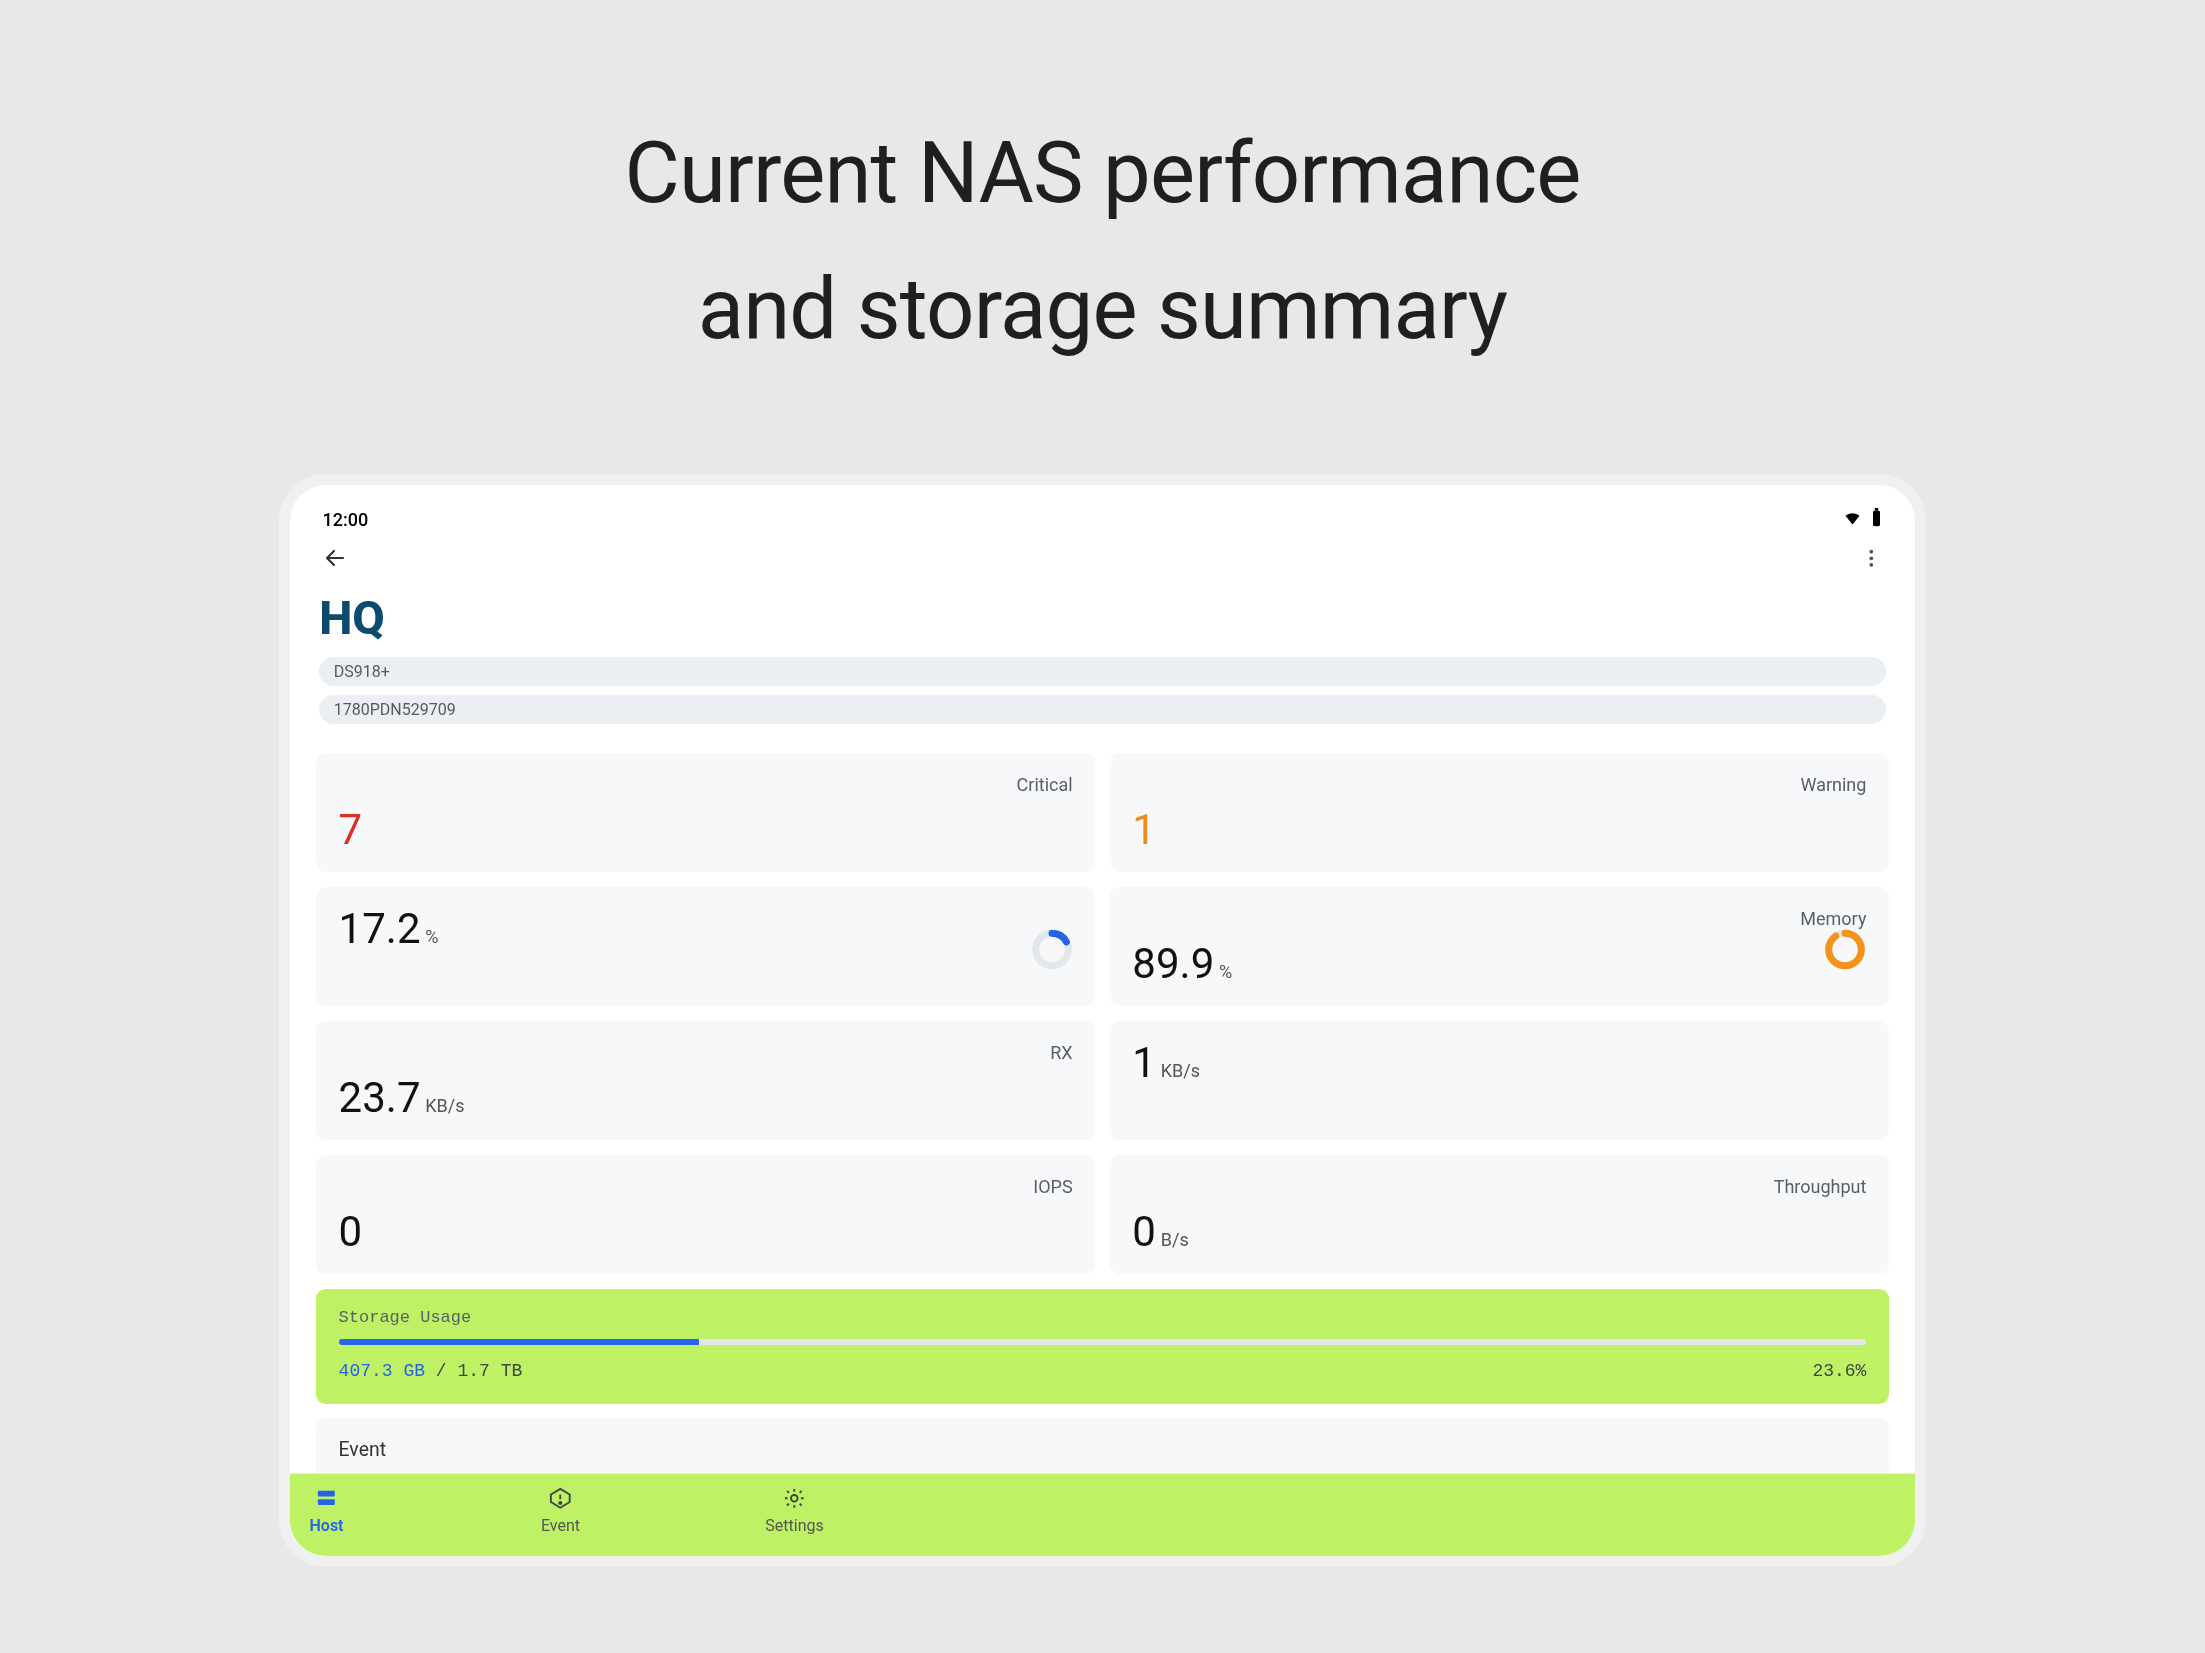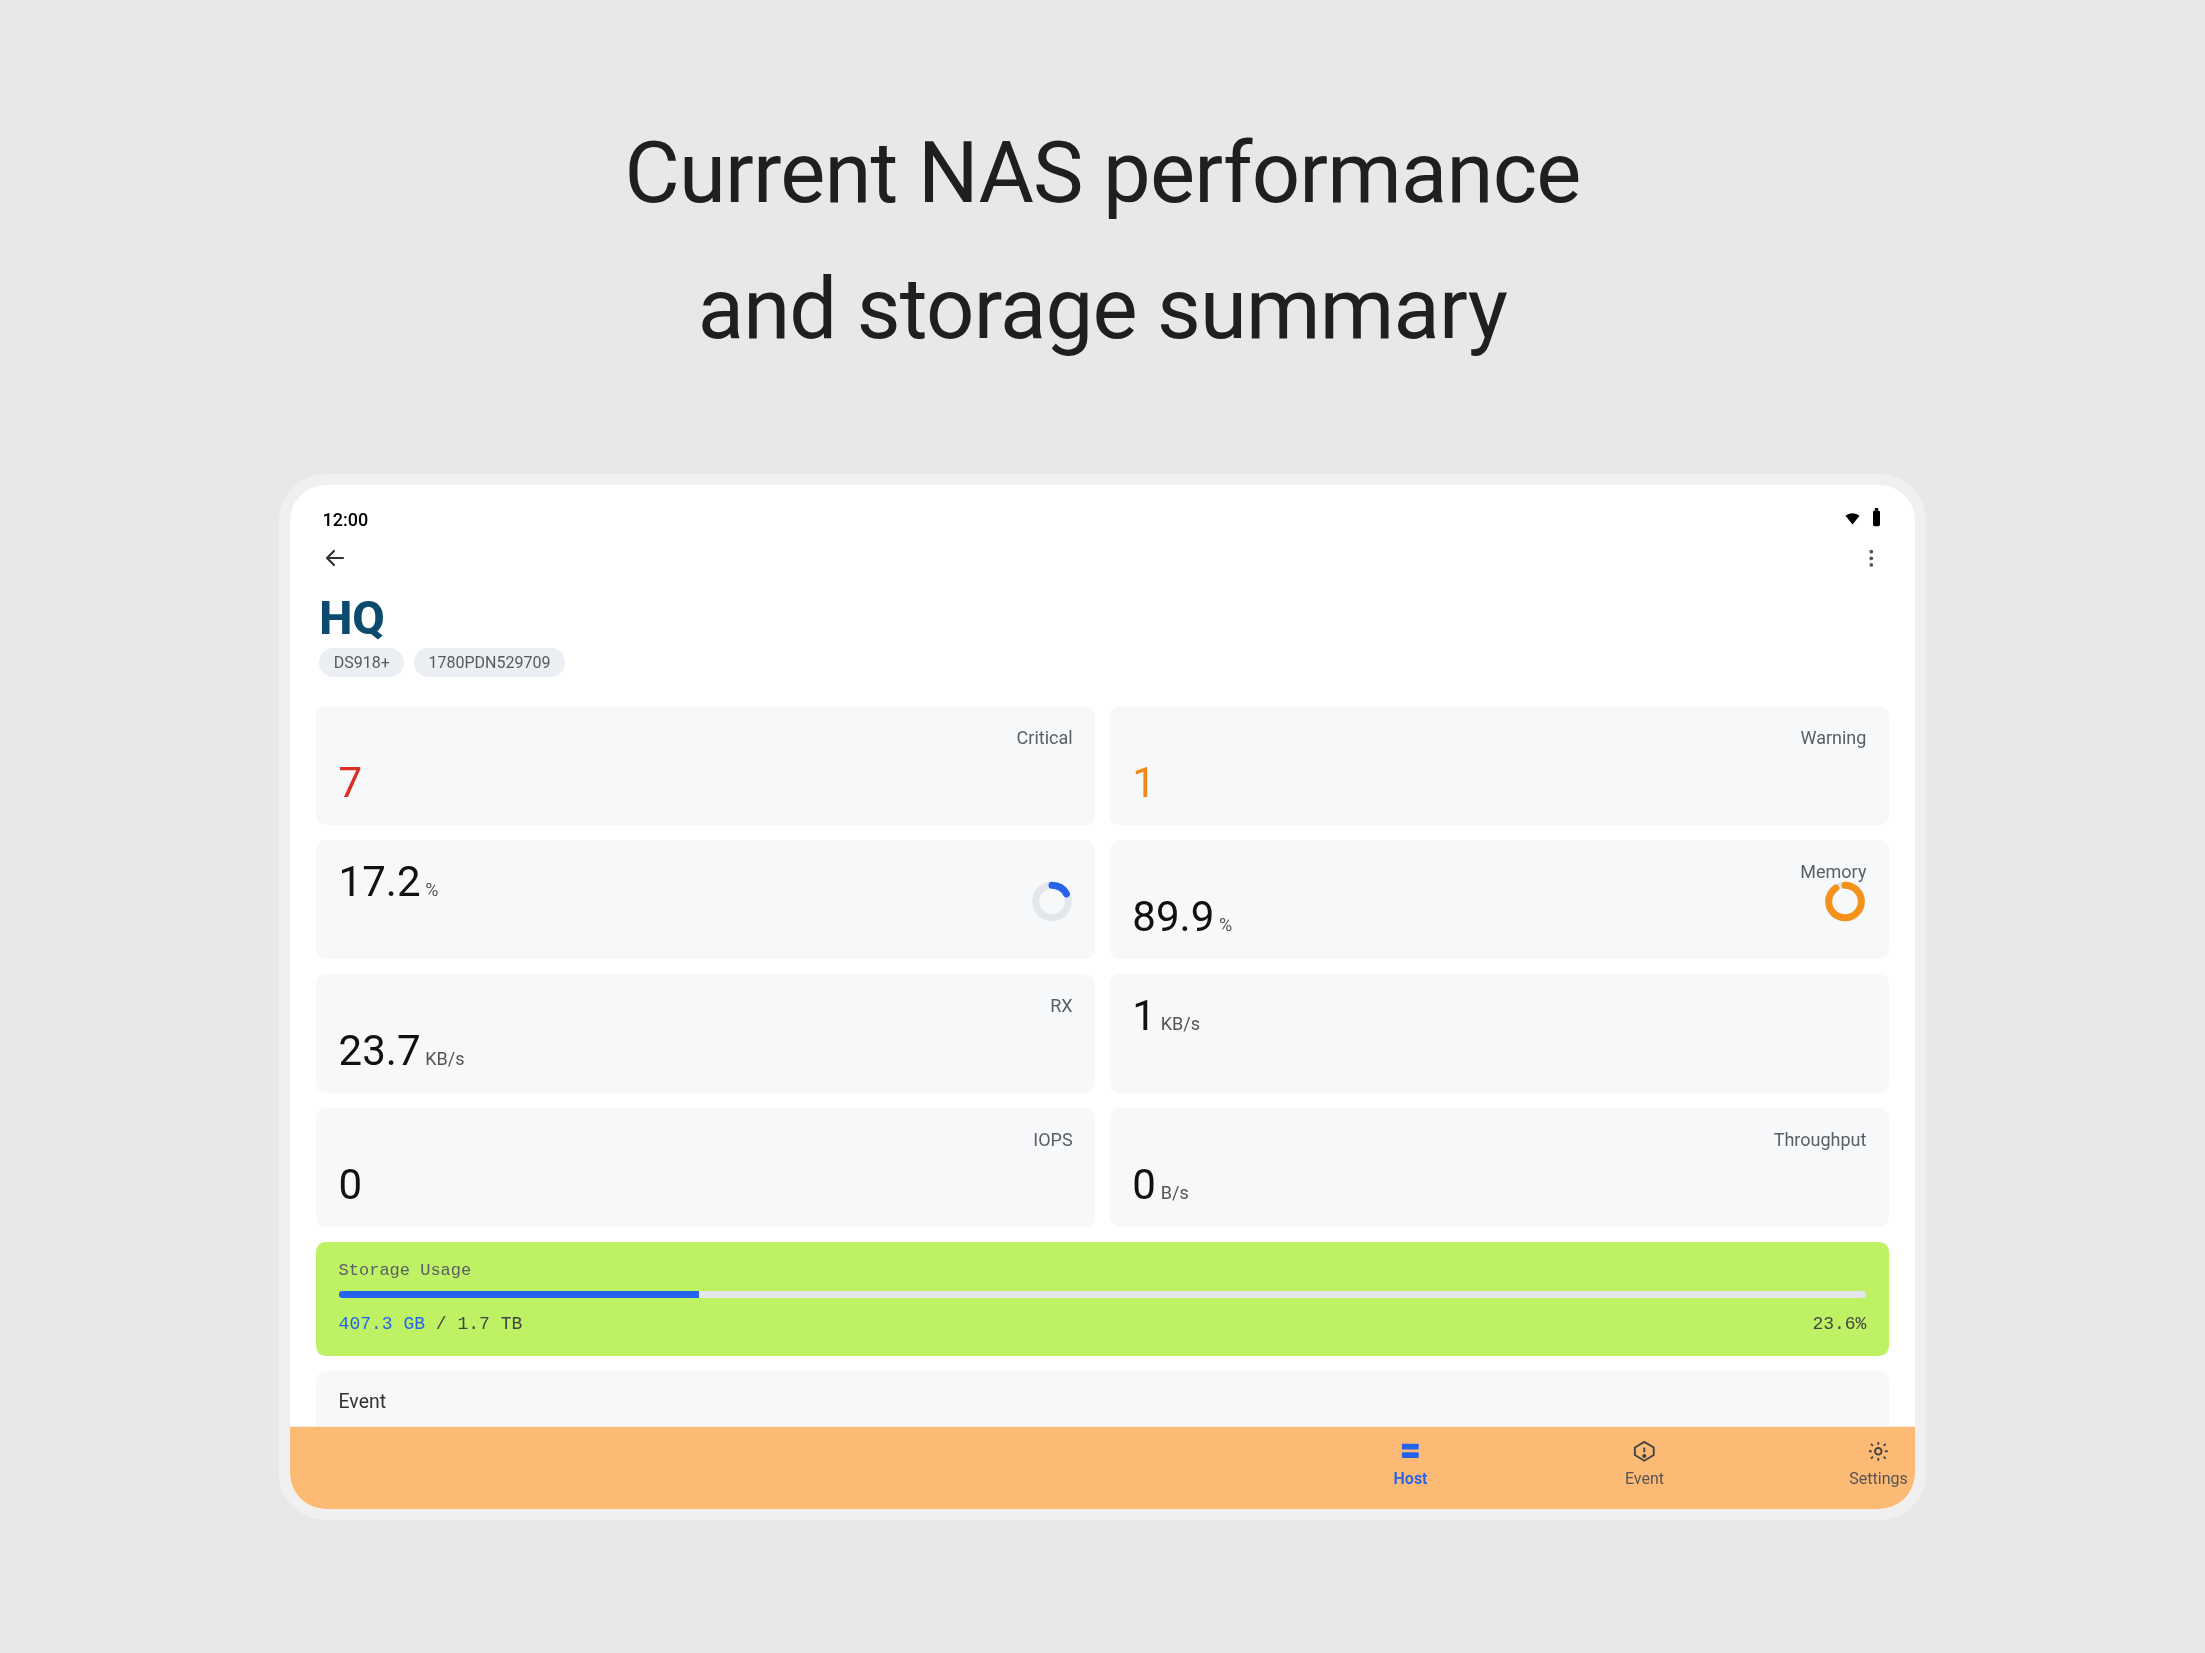--- a/index.html
+++ b/index.html
@@ -72,21 +72,22 @@
   padding: 8px 3.2px 0 3.2px;
 }
 .title-block h2 {
   font-size: 47px;
   font-weight: 800;
   color: #0c4a6e;
 }
 .chips {
   display: flex;
   gap: 9.7px;
-  margin-top: 3px;
+  margin-top: 12px;
+  flex-direction: column;
 }
 .chip {
   background: #ebeef2;
   border-radius: 16px;
   padding: 4.8px 14.5px;
   font-size: 16px;
   color: #5a5a5a;
 }
 .cards {
   margin-top: 29px;
@@ -174,23 +175,23 @@
   background: #f7f8fa;
   border-radius: 9.7px 9.7px 0 0;
   padding: 19.4px 22.6px;
   height: 55px;
 }
 .event-label {
   font-size: 19.4px;
   color: #333;
 }
 .bottom-nav {
-  background: #fdba74;
-  display: flex;
-  justify-content: flex-end;
+  background: #bef264;
+  display: flex;
+  justify-content: flex-start;
   gap: 161px;
   padding: 11.3px 0 21px 0;
   border-top: 0.8px solid #eee;
 }
 .nav-item {
   display: flex;
   flex-direction: column;
   align-items: center;
   gap: 4.8px;
   min-width: 73px;

